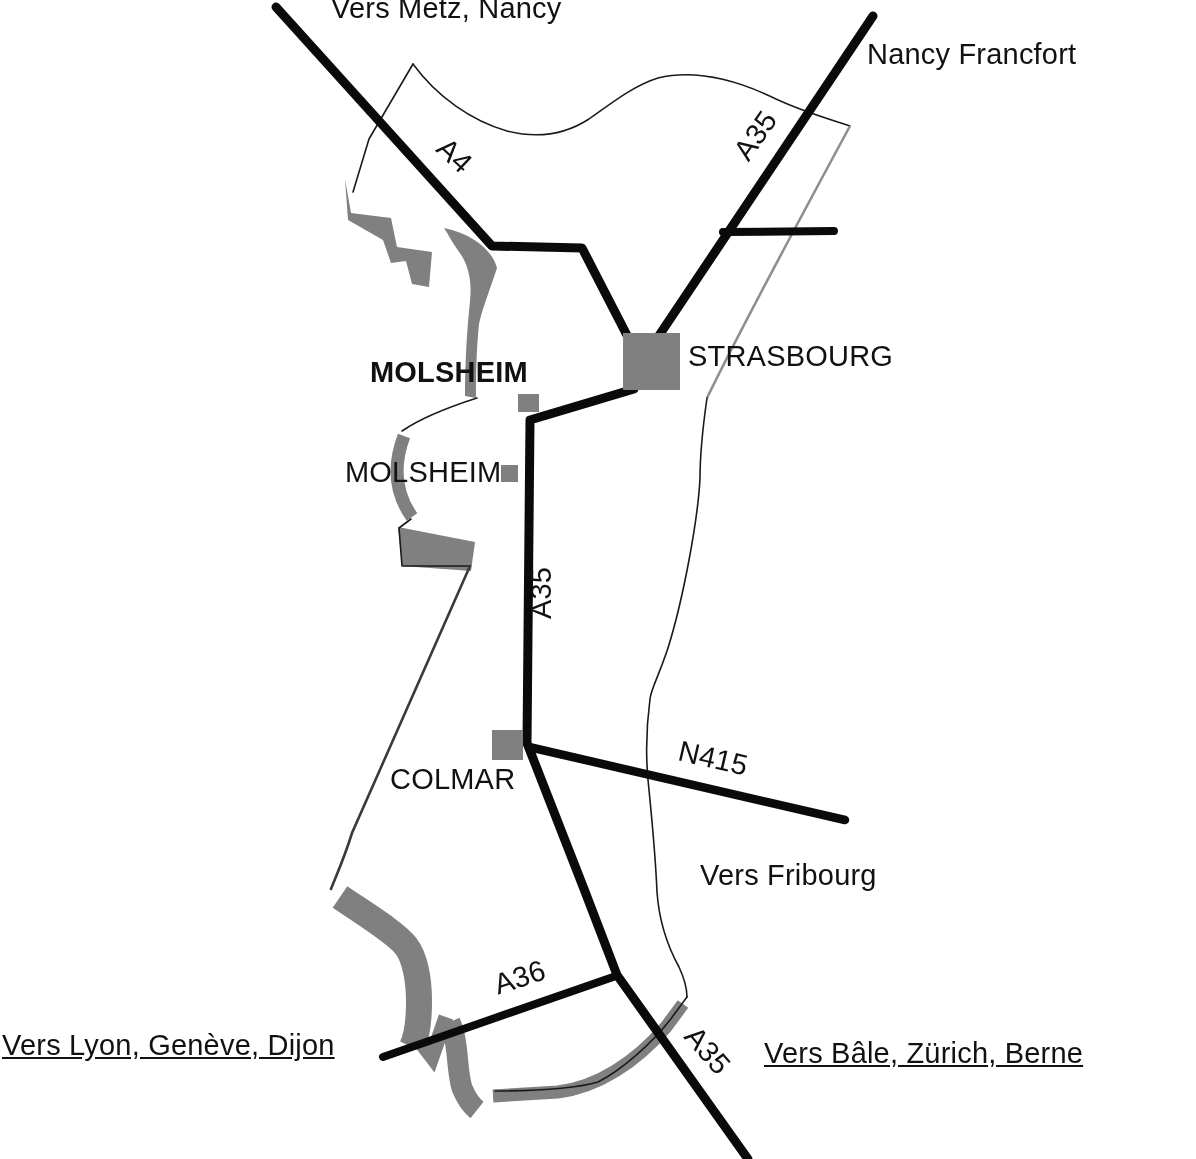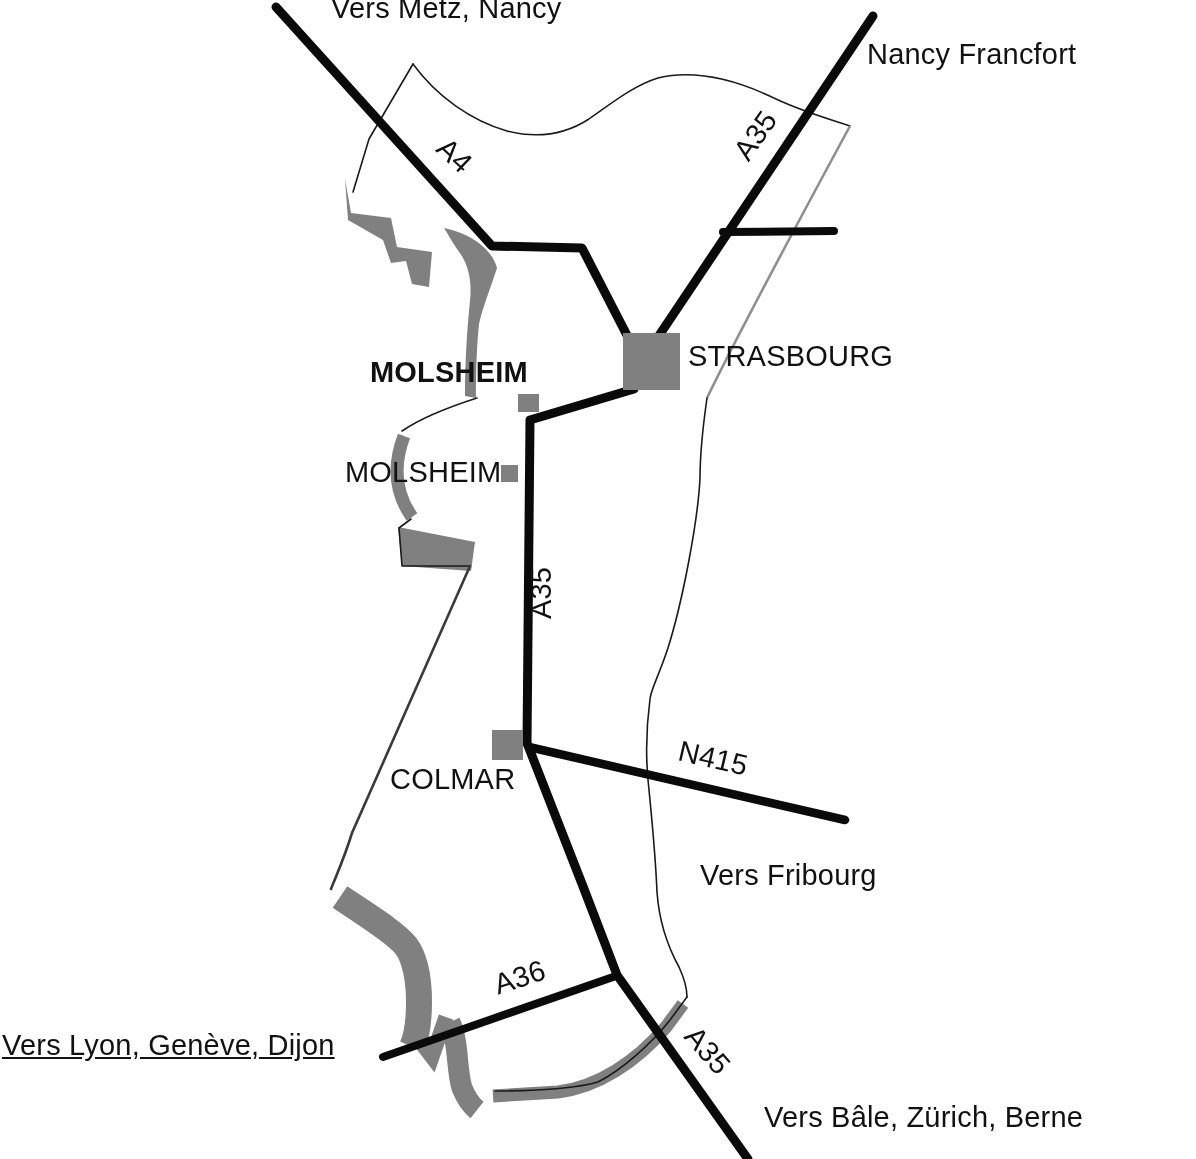--- a/index.html
+++ b/index.html
@@ -101,21 +101,21 @@
       <rect x="518" y="394" width="21" height="18" fill="#808080"></rect>
       <rect x="501" y="465" width="17" height="17" fill="#808080"></rect>
       <rect x="492" y="730" width="31" height="30" fill="#808080"></rect>
     </g>
   </svg>
 
   <div class="lbl" style="left:331px; top:-7px;">Vers Metz, Nancy</div>
   <div class="lbl" style="left:867px; top:39px;">Nancy Francfort</div>
   <div class="lbl" style="left:700px; top:820px;margin-top:40px;">Vers Fribourg</div>
   <div class="lbl" style="left:2px; top:1030px;text-decoration:underline;">Vers Lyon, Genève, Dijon</div>
-  <div class="lbl" style="left:764px; top:1102px;">Vers Bâle, Zürich, Berne</div>
+  <div class="lbl" style="left:764px; top:1038px;text-decoration:underline;">Vers Bâle, Zürich, Berne</div>
 
   <div class="lbl" style="left:688px; top:341px;">STRASBOURG</div>
   <div class="lbl" style="left:370px; top:357px;font-weight:bold;">MOLSHEIM</div>
   <div class="lbl" style="left:345px; top:457px;">MOLSHEIM</div>
   <div class="lbl" style="left:390px; top:764px;">COLMAR</div>
 
   <div class="lbl rot" style="left:454px; top:156px; transform:translate(-50%,-50%) rotate(43deg);">A4</div>
   <div class="lbl rot" style="left:756px; top:136px; transform:translate(-50%,-50%) rotate(-55deg);">A35</div>
   <div class="lbl rot" style="left:542px; top:593px; transform:translate(-50%,-50%) rotate(-90deg);">A35</div>
   <div class="lbl rot" style="left:713px; top:759px; transform:translate(-50%,-50%) rotate(13deg);">N415</div>

